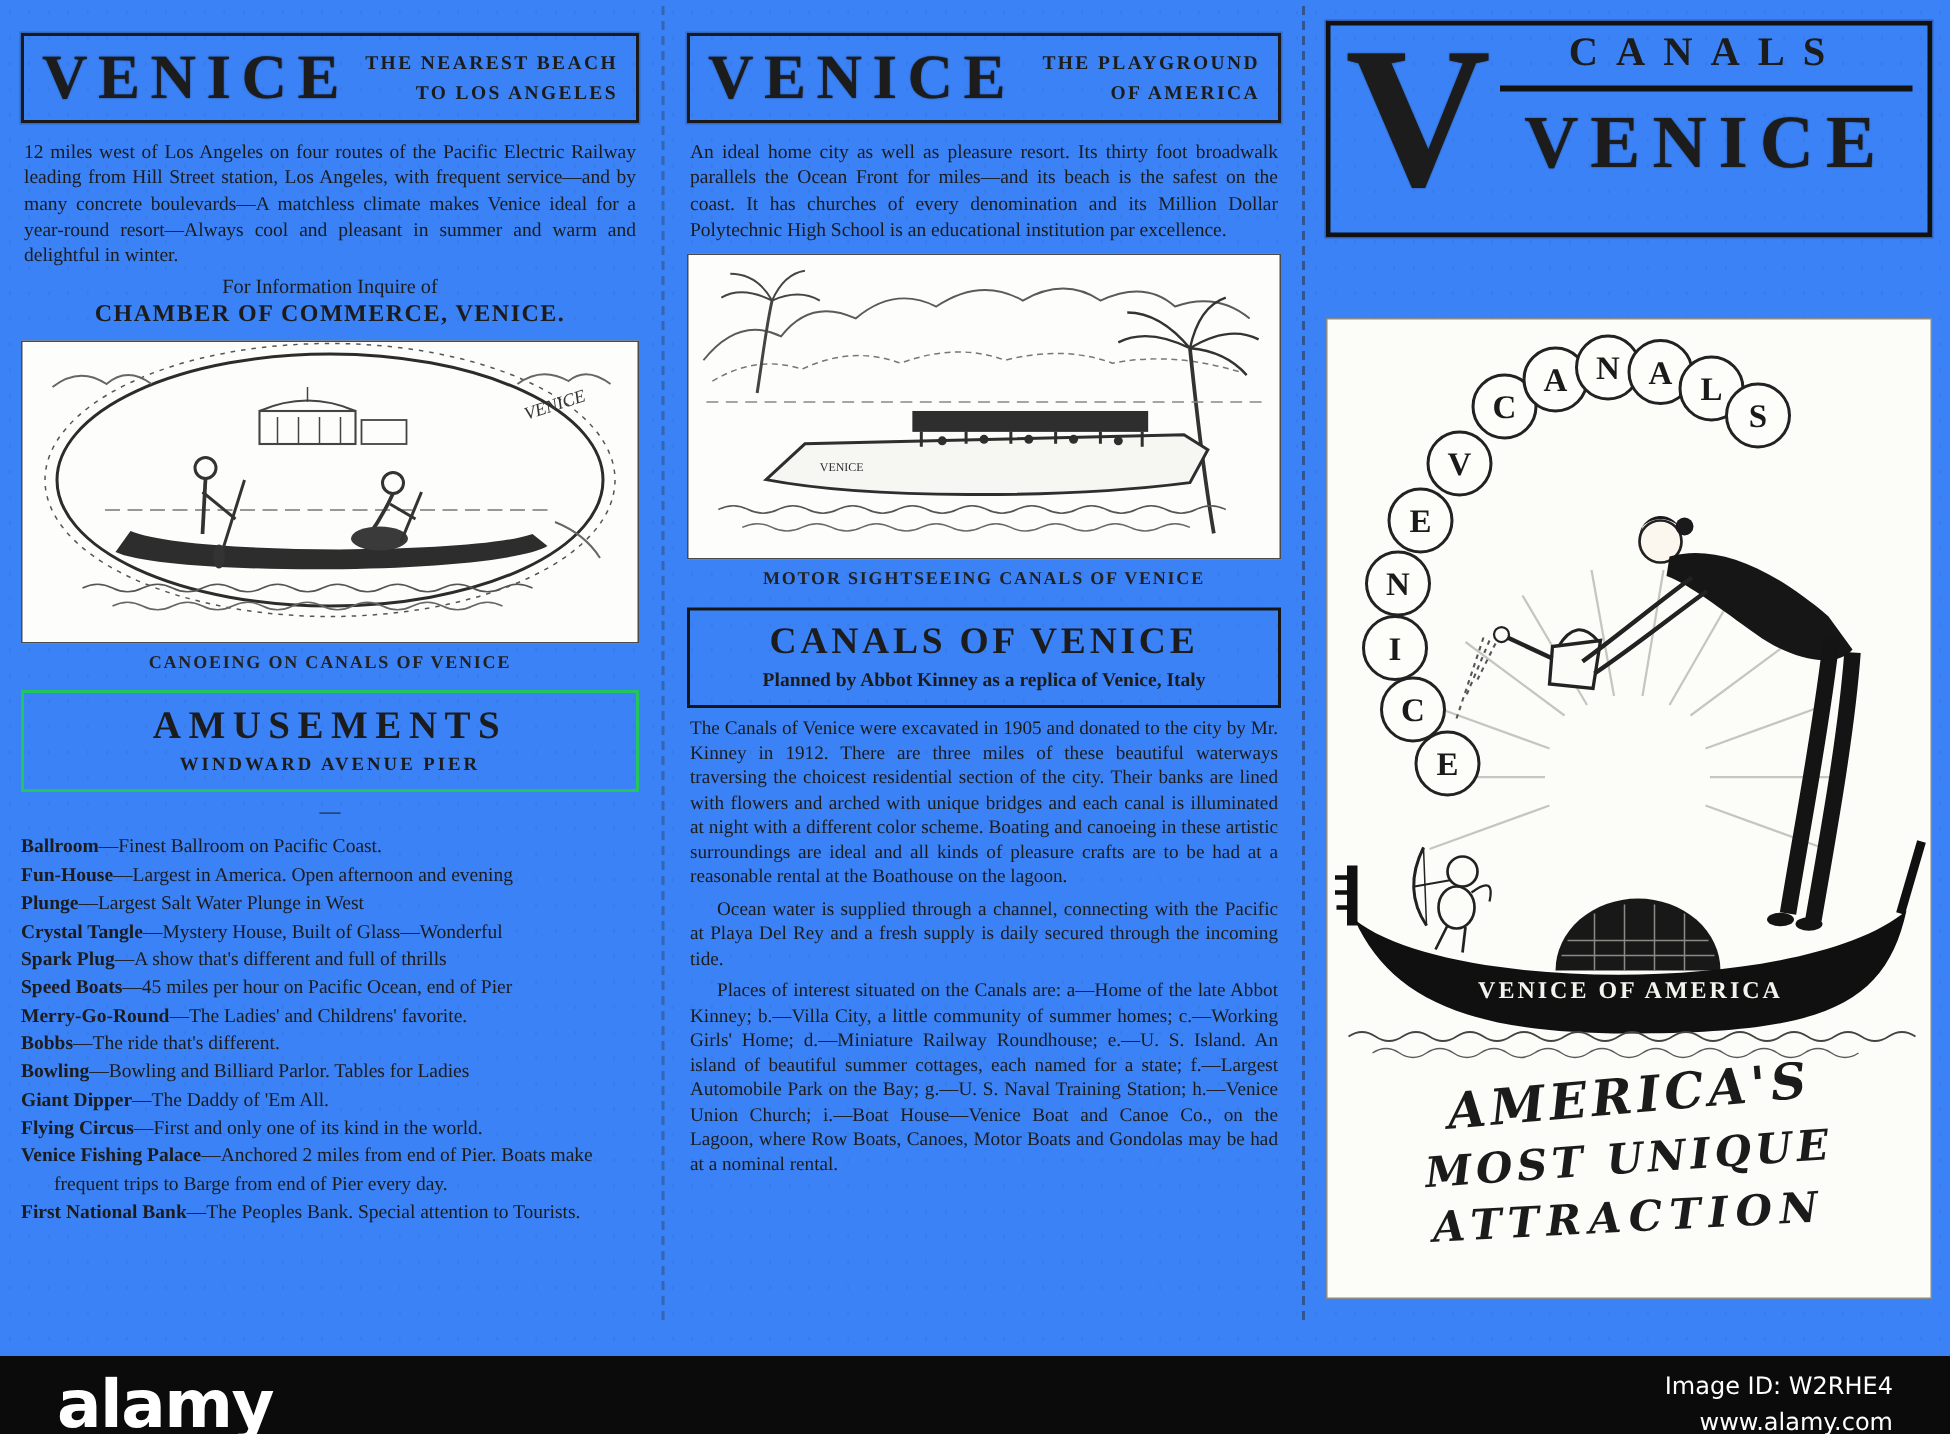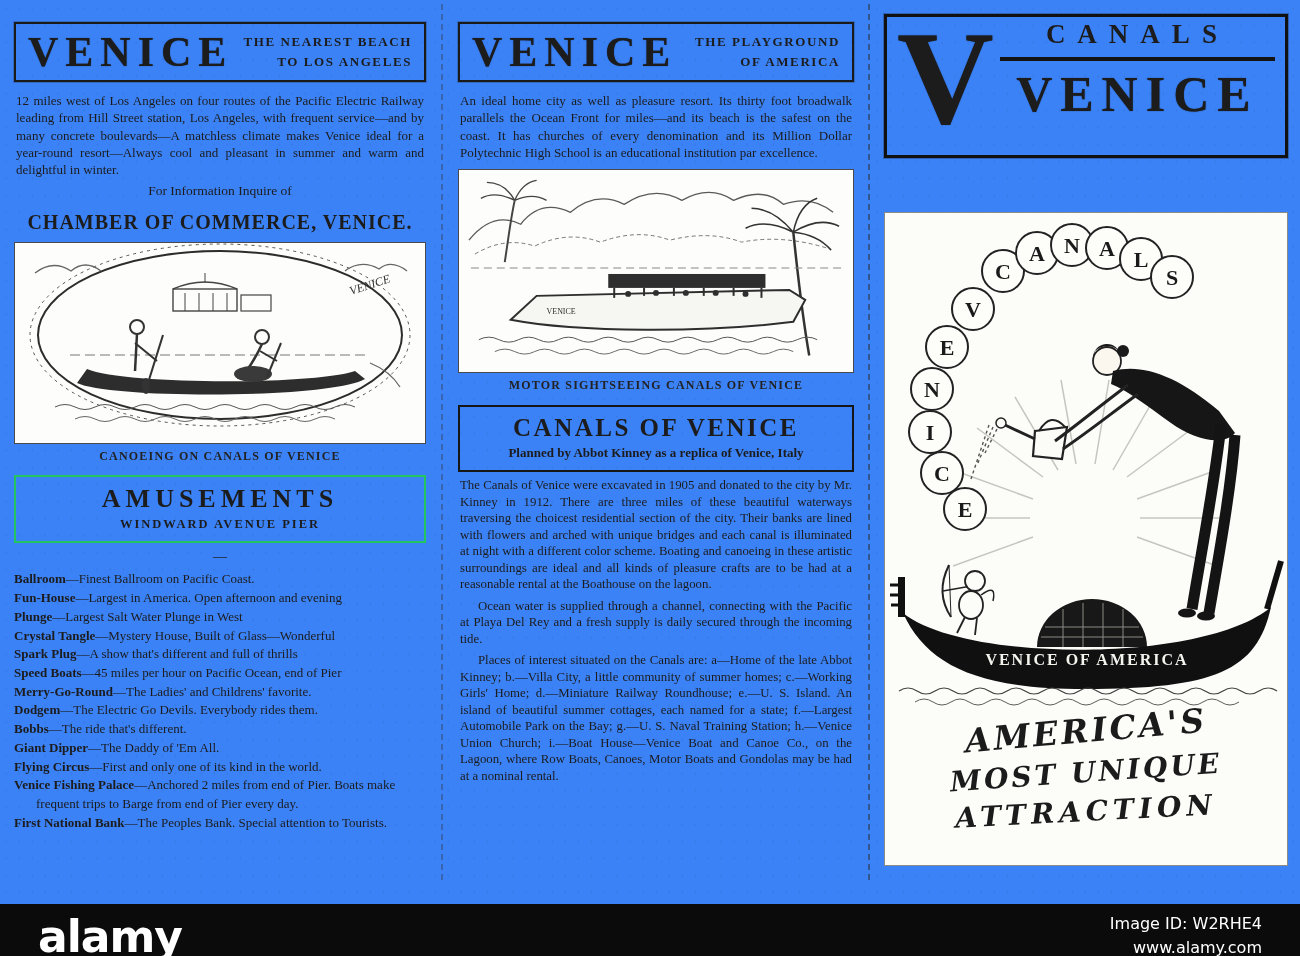--- a/index.html
+++ b/index.html
@@ -20,21 +20,21 @@
   
   .panel-head{border:2px solid #1a1a1a;box-shadow:0 0 0 1px rgba(30,30,30,.25);
     display:flex;align-items:center;justify-content:space-between;padding:7px 12px;}
   .head-title{font-size:42px;font-weight:bold;letter-spacing:7px;line-height:1;
     text-shadow:0 0 1px rgba(25,25,25,.8);}
   .head-sub{text-align:right;font-weight:bold;font-size:13px;letter-spacing:1.6px;line-height:1.55;}
 
   .body-text{font-size:13px;line-height:1.33;text-align:justify;margin:10px 2px 0;}
   .inquire{text-align:center;margin-top:5px;}
   .inq1{font-size:13.5px;}
-  .inq2{font-size:20px;font-weight:bold;letter-spacing:1px;margin-top:12px;}
+  .inq2{font-size:16px;font-weight:bold;letter-spacing:1px;margin-top:2px;}
 
   .illus-box{margin-top:8px;border:1px solid #4a4a4a;background:#fdfdfb;position:relative;}
   .illus-left{height:200px;}
   .illus-mid{height:202px;}
   .illus-box svg{display:block;width:100%;height:100%;}
   .caption{text-align:center;font-size:12px;letter-spacing:1.2px;margin-top:5px;font-weight:bold;color:#222;}
 
   .amuse-box{margin-top:11px;border:2px solid #22c55e;text-align:center;padding:7px 4px 9px;}
   .amuse-title{font-size:26px;font-weight:bold;letter-spacing:5px;}
   .amuse-sub{font-size:12.5px;font-weight:bold;letter-spacing:2px;margin-top:3px;}
@@ -149,22 +149,22 @@
     <div class="sep">—</div>
 
     <div class="amuse-list">
       <div class="amuse-item"><span class="amuse-name">Ballroom</span><span>—Finest Ballroom on Pacific Coast.</span></div>
       <div class="amuse-item"><span class="amuse-name">Fun-House</span><span>—Largest in America. Open afternoon and evening</span></div>
       <div class="amuse-item"><span class="amuse-name">Plunge</span><span>—Largest Salt Water Plunge in West</span></div>
       <div class="amuse-item"><span class="amuse-name">Crystal Tangle</span><span>—Mystery House, Built of Glass—Wonderful</span></div>
       <div class="amuse-item"><span class="amuse-name">Spark Plug</span><span>—A show that's different and full of thrills</span></div>
       <div class="amuse-item"><span class="amuse-name">Speed Boats</span><span>—45 miles per hour on Pacific Ocean, end of Pier</span></div>
       <div class="amuse-item"><span class="amuse-name">Merry-Go-Round</span><span>—The Ladies' and Childrens' favorite.</span></div>
-      <div class="amuse-item"><span class="amuse-name">Dodgem</span><span>—The Electric Go Devils. Everybody rides them.</span></div>
       <div class="amuse-item"><span class="amuse-name">Bobbs</span><span>—The ride that's different.</span></div>
+      <div class="amuse-item"><span class="amuse-name">Bowling</span><span>—Bowling and Billiard Parlor.  Tables for Ladies</span></div>
       <div class="amuse-item"><span class="amuse-name">Giant Dipper</span><span>—The Daddy of 'Em All.</span></div>
       <div class="amuse-item"><span class="amuse-name">Flying Circus</span><span>—First and only one of its kind in the world.</span></div>
       <div class="amuse-item"><span class="amuse-name">Venice Fishing Palace</span><span>—Anchored 2 miles from end of Pier. Boats make frequent trips to Barge from end of Pier every day.</span></div>
       <div class="amuse-item"><span class="amuse-name">First National Bank</span><span>—The Peoples Bank.  Special attention to Tourists.</span></div>
     </div>
   </section>
 
   <section class="panel panel-mid">
     <div class="panel-head">
       <div class="head-title">VENICE</div>

